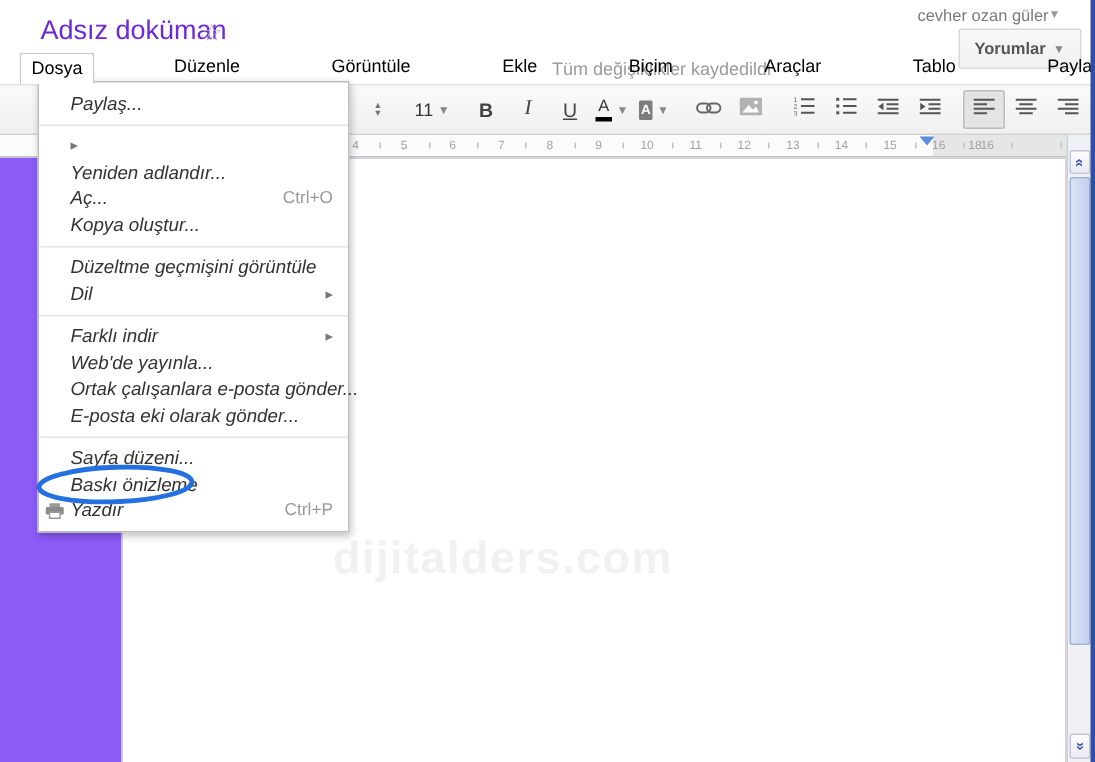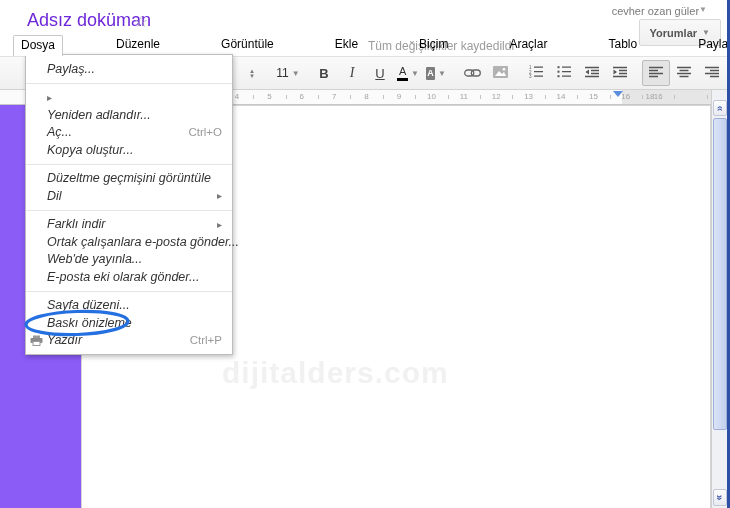--- a/index.html
+++ b/index.html
@@ -298,26 +298,26 @@
         <span class="mi-sub">▸</span>
       </div>
       <div class="menu-sep"></div>
       <div class="menu-item">
         <span class="mi-icon"></span>
         <span class="mi-label">Farklı indir</span>
         <span class="mi-sub">▸</span>
       </div>
       <div class="menu-item">
         <span class="mi-icon"></span>
+        <span class="mi-label">Web'de yayınla...</span>
+        <span></span>
+      </div>
+      <div class="menu-item">
+        <span class="mi-icon"></span>
         <span class="mi-label">Ortak çalışanlara e-posta gönder...</span>
-        <span></span>
-      </div>
-      <div class="menu-item">
-        <span class="mi-icon"></span>
-        <span class="mi-label">Web'de yayınla...</span>
         <span></span>
       </div>
       <div class="menu-item">
         <span class="mi-icon"></span>
         <span class="mi-label">E-posta eki olarak gönder...</span>
         <span></span>
       </div>
       <div class="menu-sep"></div>
       <div class="menu-item">
         <span class="mi-icon"></span>

